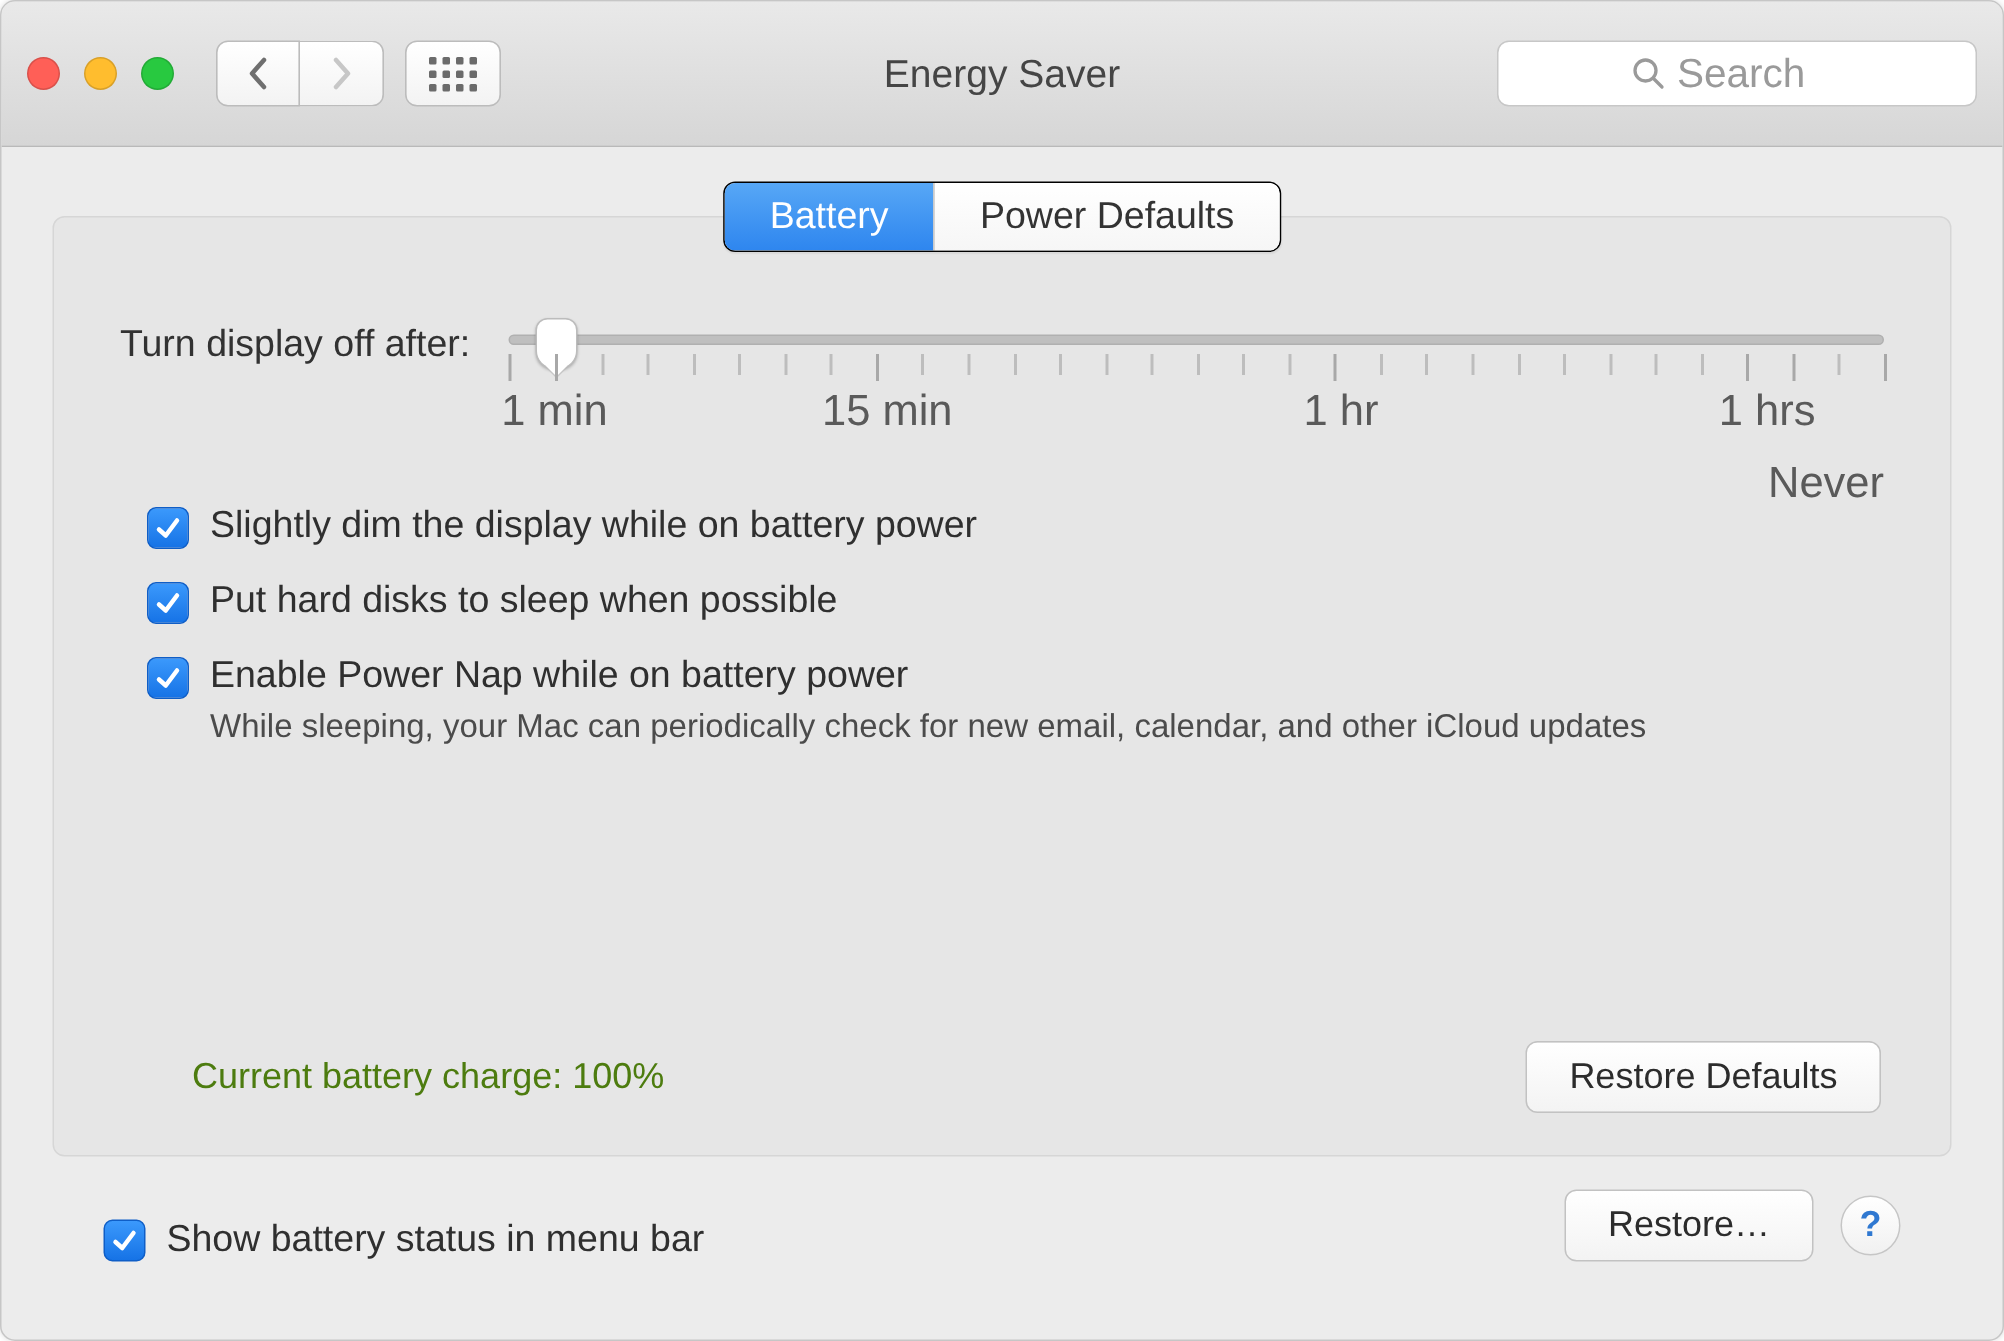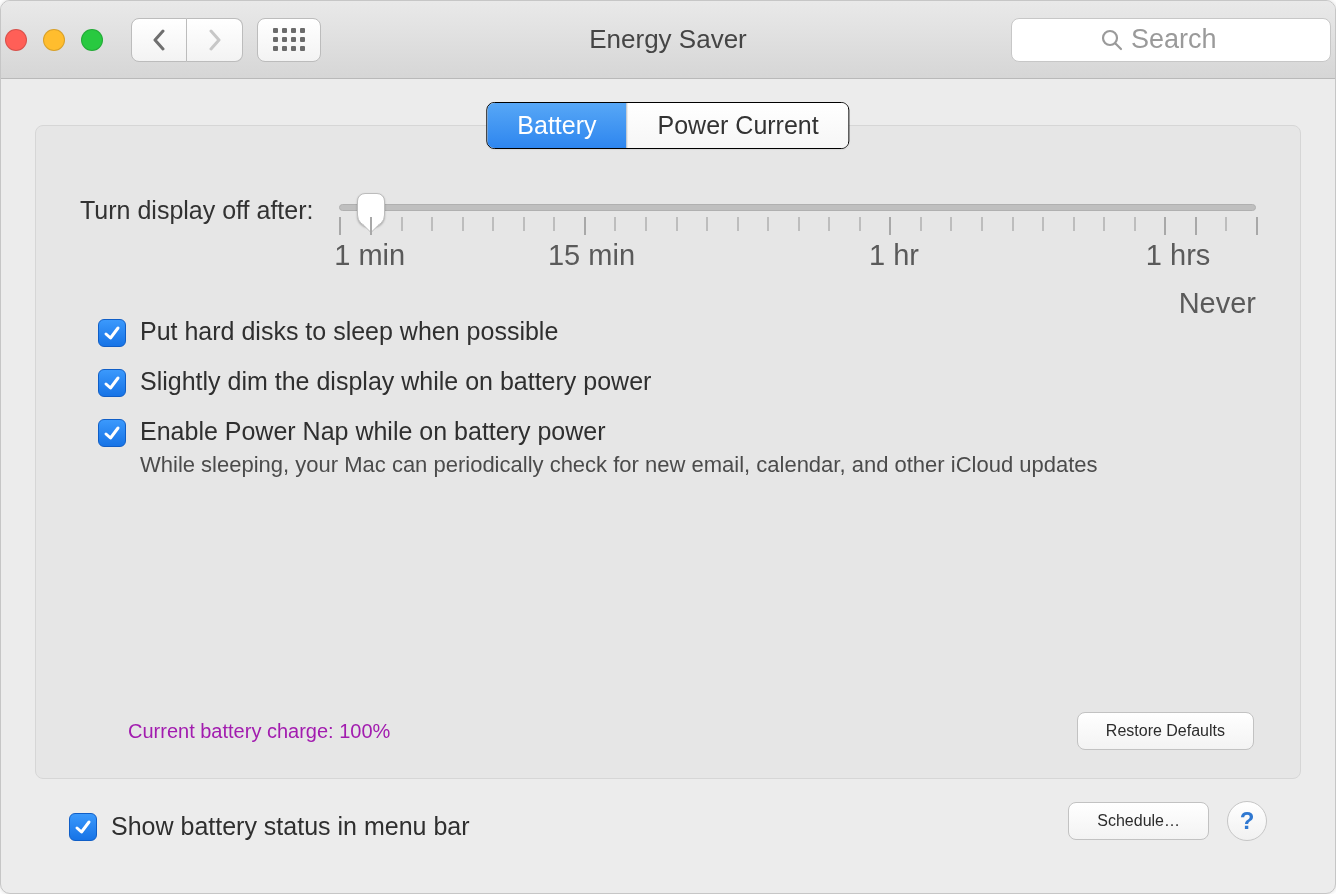--- a/index.html
+++ b/index.html
@@ -17,26 +17,26 @@
     background: #ececec;
     border: 1px solid #c6c6c6;
     border-radius: 10px;
     overflow: hidden;
     box-shadow: 0 0 4px rgba(0,0,0,0.15);
     display: flex;
     flex-direction: column;
   }
   
   .titlebar {
-    height: 78px;
+    height: 97px;
     background: linear-gradient(#e9e9e9, #d6d6d6);
     border-bottom: 1px solid #b9b9b9;
     display: flex;
     align-items: center;
-    padding: 0 4px;
+    padding: 0 17px;
     position: relative;
   }
   .traffic-lights { display: flex; gap: 16px; margin-right: 28px; }
   .traffic-light {
     width: 22px; height: 22px; border-radius: 50%;
     border: 1px solid rgba(0,0,0,0.15);
   }
   .tl-close  { background: #ff5f57; }
   .tl-min    { background: #ffbd2e; }
   .tl-zoom   { background: #28c940; }
@@ -169,26 +169,26 @@
   }
   .checkbox svg { position:absolute; inset:0; margin:auto; }
   .check-text { display: flex; flex-direction: column; }
   .check-desc { font-size: 22px; color: #4b4b4b; margin-top: 6px; }
 
   .panel-footer {
     margin-top: auto;
     display: flex; align-items: center; justify-content: space-between;
     padding-left: 48px; padding-right: 2px;
   }
-  .charge { font-size: 20px; color: #a21caf; }
+  .charge { font-size: 24px; color: #4d7c0f; }
   .btn {
     background: linear-gradient(#ffffff,#f3f3f3);
     border: 1px solid #c2c2c2;
     border-radius: 8px;
-    font-size: 16px;
+    font-size: 24px;
     color: #2c2c2c;
     padding: 9px 28px;
     cursor: pointer;
   }
 
   .window-footer {
     display: flex; align-items: flex-end; gap: 14px;
     padding: 22px 34px 28px 34px;
   }
   .window-footer .right { margin-left: auto; display: flex; align-items: center; gap: 18px; }
@@ -252,21 +252,21 @@
         <input type="text" placeholder="Search" style="">
       </div>
     </div>
   </div>
 
   <div class="content">
     <div class="panel">
 
       <div class="seg-tabs">
         <div class="seg-tab active">Battery</div>
-        <div class="seg-tab">Power Current</div>
+        <div class="seg-tab">Power Defaults</div>
       </div>
 
       <div class="slider-row">
         <div class="slider-label">Turn display off after:</div>
         <div class="slider-area">
           <div class="track">
             <div class="thumb" style="left: calc(3.3% - 14px);"></div>
           </div>
           <div class="ticks" id="ticks">
               <div class="tick major" style="left: 0%;"></div>
@@ -312,31 +312,31 @@
       </div>
 
       <div class="checks">
         <div class="check-row">
           <div class="checkbox">
             <svg width="20" height="20" viewBox="0 0 20 20">
                 <polyline points="4,11 8.5,15 16,5" fill="none" stroke="#fff" stroke-width="3" stroke-linecap="round" stroke-linejoin="round"></polyline>
               </svg>
           </div>
           <div class="check-text">
-              <span>Put hard disks to sleep when possible</span>
+              <span>Slightly dim the display while on battery power</span>
             </div>
         </div>
         <div class="check-row">
           <div class="checkbox">
             <svg width="20" height="20" viewBox="0 0 20 20">
                 <polyline points="4,11 8.5,15 16,5" fill="none" stroke="#fff" stroke-width="3" stroke-linecap="round" stroke-linejoin="round"></polyline>
               </svg>
           </div>
           <div class="check-text">
-              <span>Slightly dim the display while on battery power</span>
+              <span>Put hard disks to sleep when possible</span>
             </div>
         </div>
         <div class="check-row">
           <div class="checkbox">
             <svg width="20" height="20" viewBox="0 0 20 20">
                 <polyline points="4,11 8.5,15 16,5" fill="none" stroke="#fff" stroke-width="3" stroke-linecap="round" stroke-linejoin="round"></polyline>
               </svg>
           </div>
           <div class="check-text">
             <span>Enable Power Nap while on battery power</span>
@@ -353,21 +353,21 @@
     </div>
 
     <div class="window-footer">
       <div class="checkbox">
         <svg width="20" height="20" viewBox="0 0 20 20">
             <polyline points="4,11 8.5,15 16,5" fill="none" stroke="#fff" stroke-width="3" stroke-linecap="round" stroke-linejoin="round"></polyline>
           </svg>
       </div>
       <span style="font-size:25px;color:#2f2f2f">Show battery status in menu bar</span>
       <div class="right">
-        <div class="btn">Schedule…</div>
+        <div class="btn">Restore…</div>
         <div class="help-btn">
           <span>?</span>
         </div>
       </div>
     </div>
 
   </div>
 </div>
 
 </body></html>

